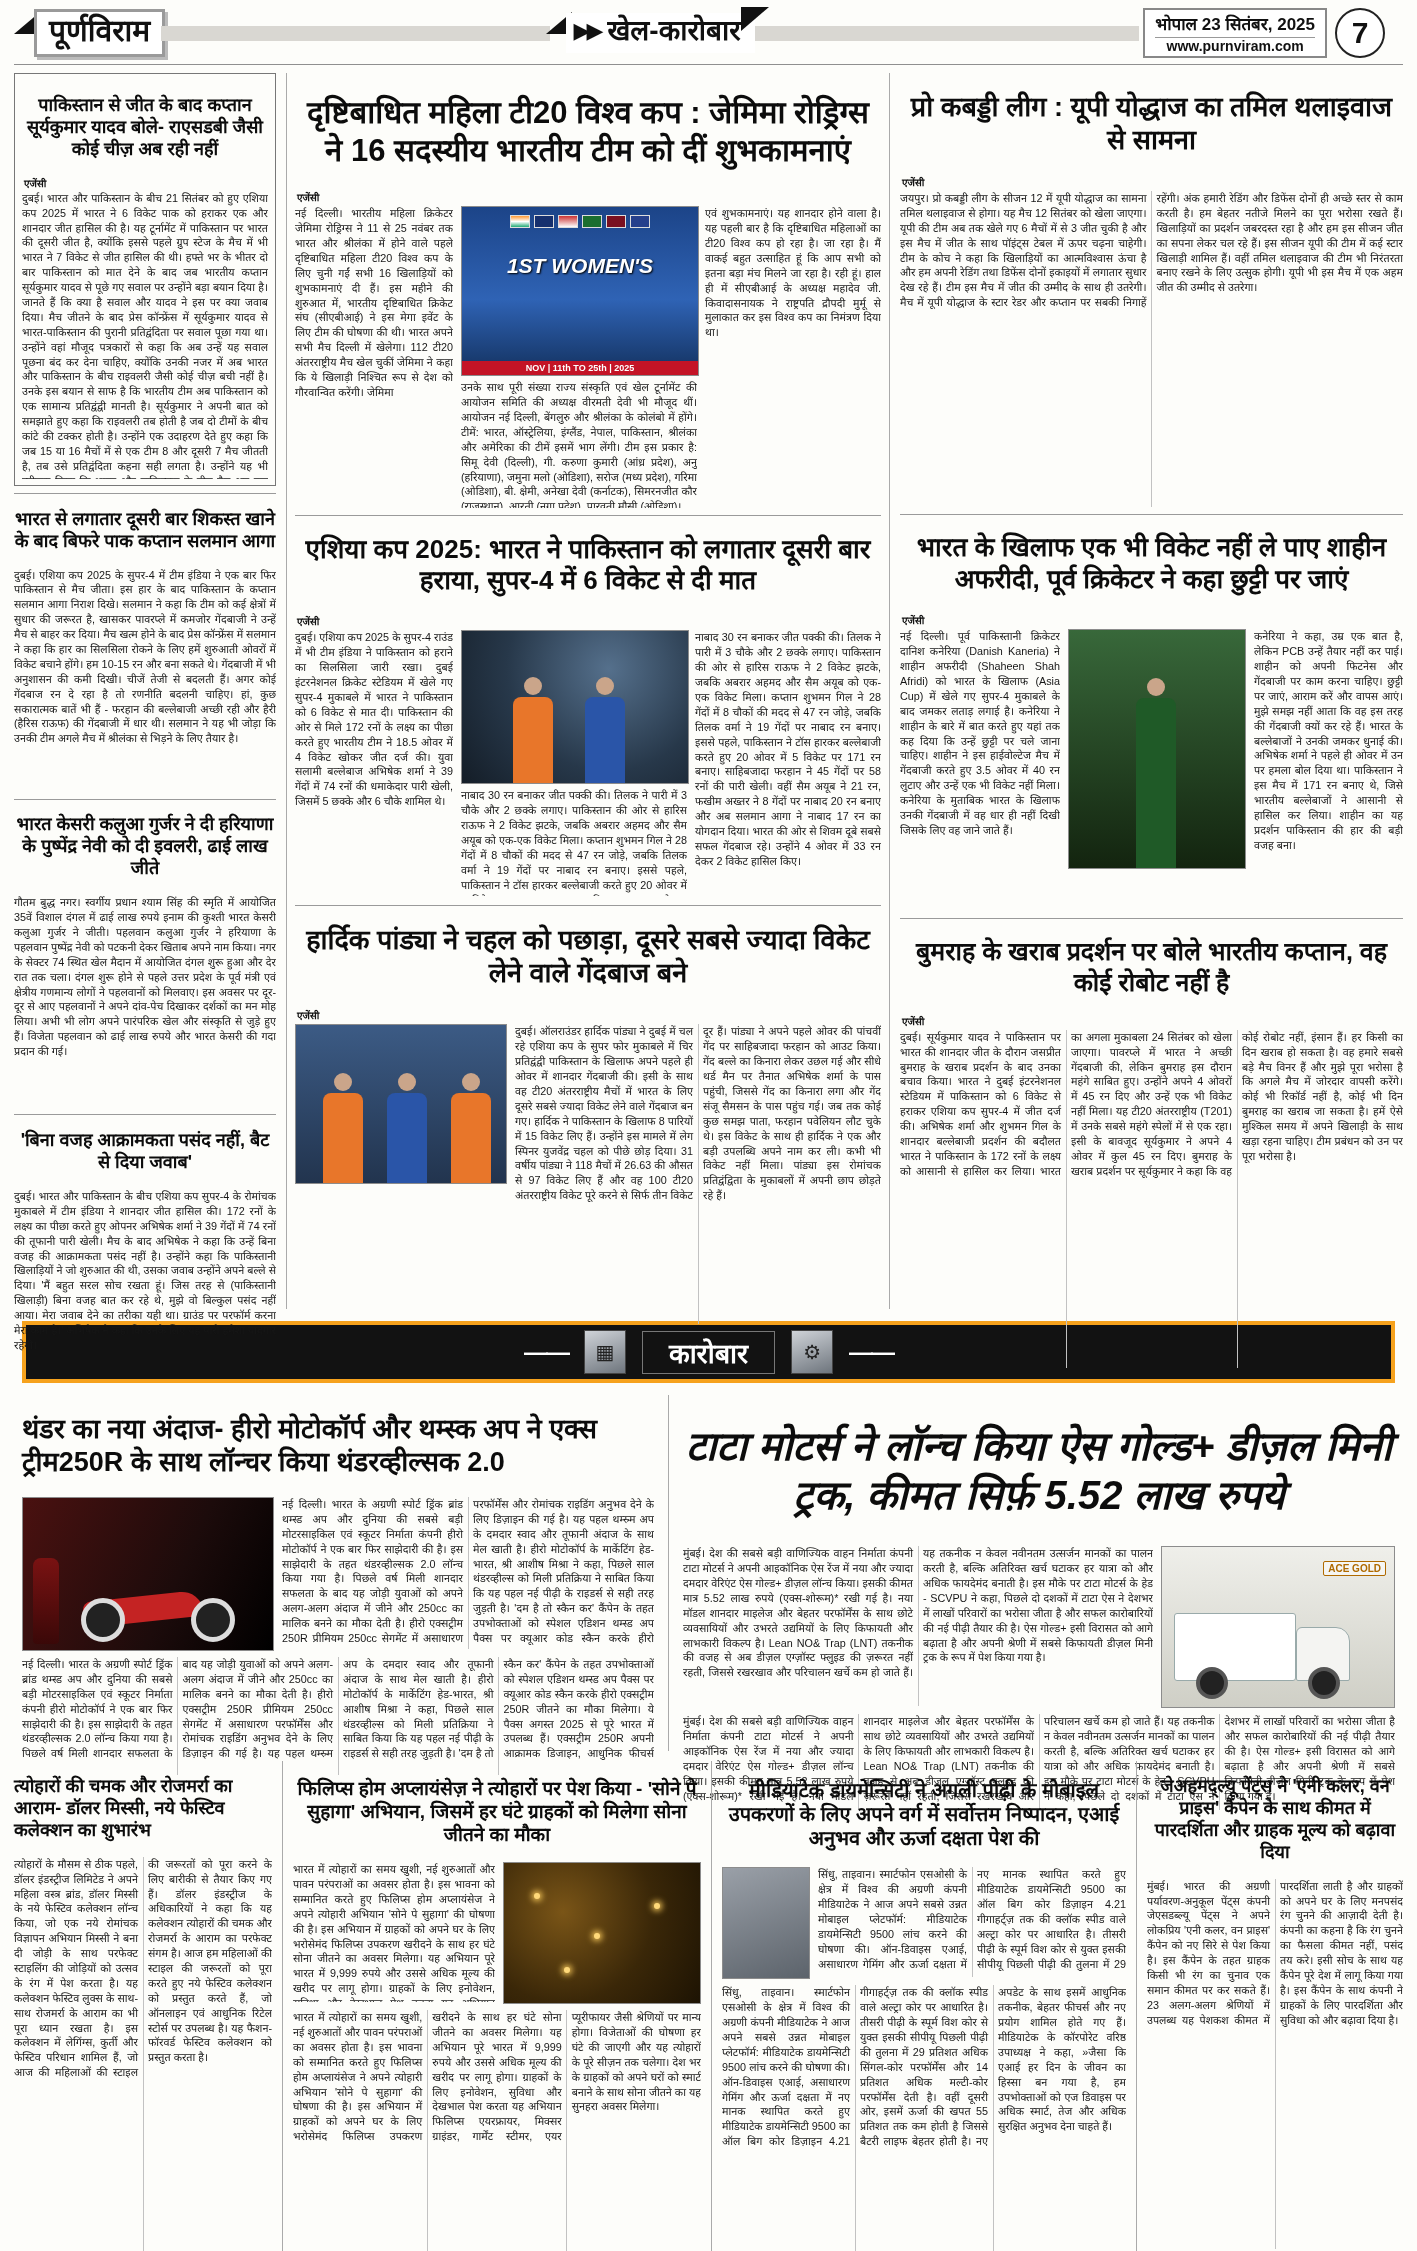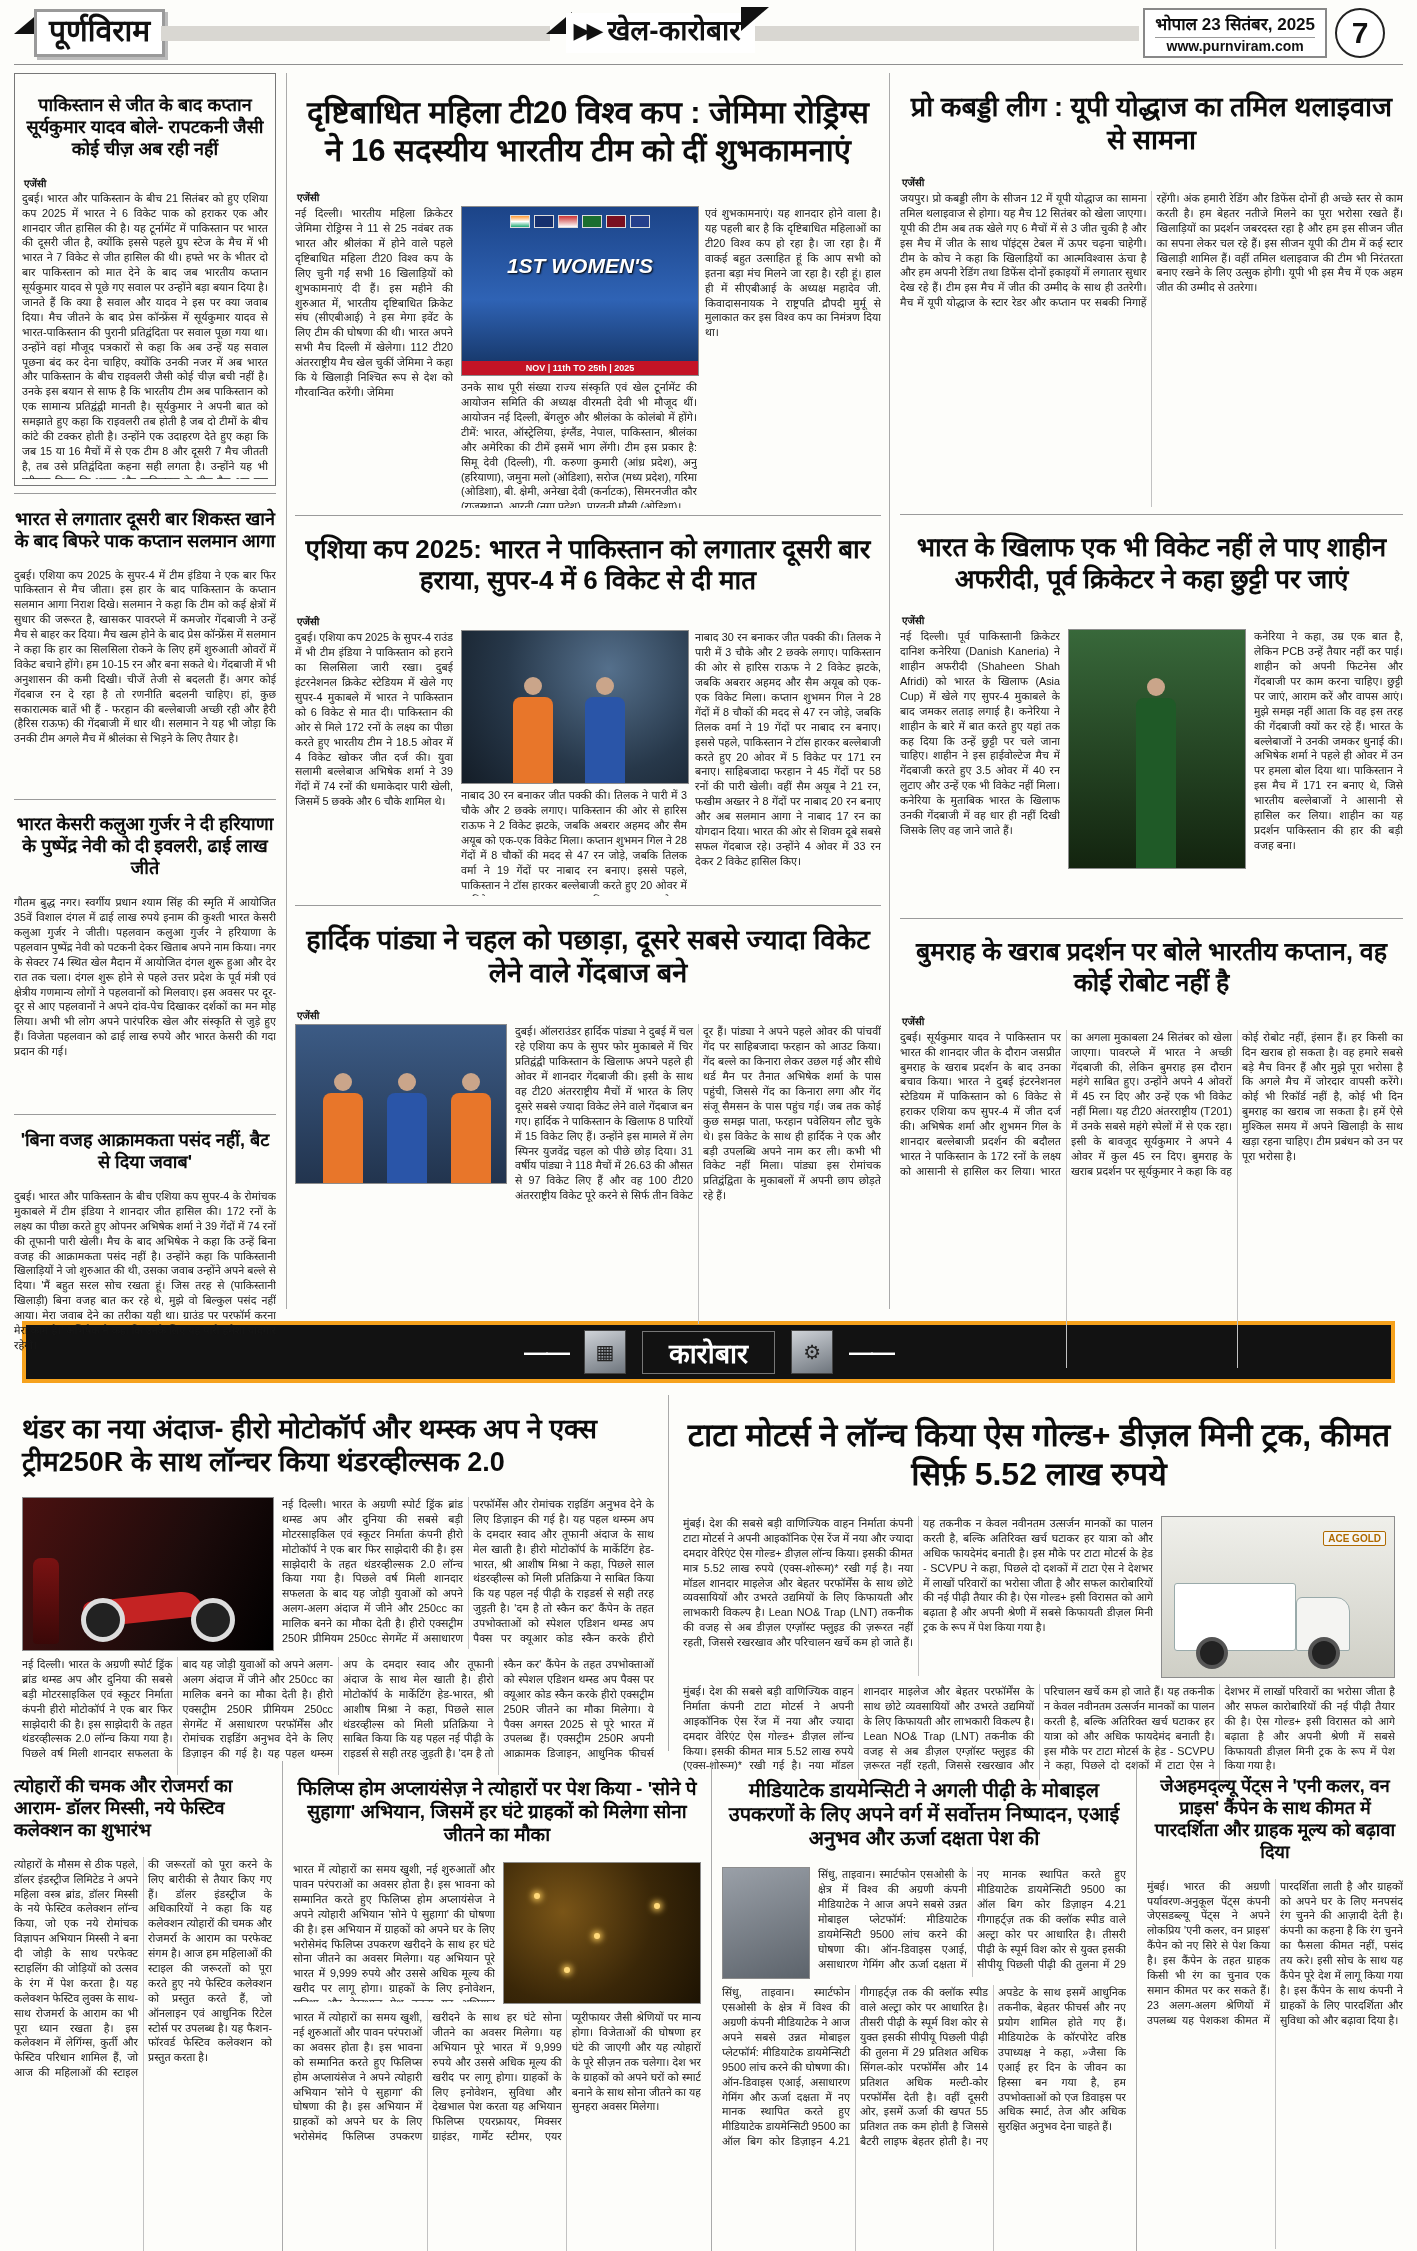--- a/index.html
+++ b/index.html
@@ -98,21 +98,21 @@
       <div class="d2">www.purnviram.com</div>
     </div>
     <div class="pagenum">7</div>
   </header>
   <div class="mastrule"></div>
 
   <main class="sports">
 
     <div class="colL">
       <article class="boxed">
-        <h2 class="h-c" style="font-size:18px;">पाकिस्तान से जीत के बाद कप्तान सूर्यकुमार यादव बोले- रापटकनी जैसी कोई चीज़ अब रही नहीं</h2>
+        <h2 class="h-c" style="font-size:18px;">पाकिस्तान से जीत के बाद कप्तान सूर्यकुमार यादव बोले- राएसडबी जैसी कोई चीज़ अब रही नहीं</h2>
         <div class="byline">एजेंसी</div>
         <div class="body" style="height:288px;">दुबई। भारत और पाकिस्तान के बीच 21 सितंबर को हुए एशिया कप 2025 में भारत ने 6 विकेट पाक को हराकर एक और शानदार जीत हासिल की है। यह टूर्नामेंट में पाकिस्तान पर भारत की दूसरी जीत है, क्योंकि इससे पहले ग्रुप स्टेज के मैच में भी भारत ने 7 विकेट से जीत हासिल की थी। हफ्ते भर के भीतर दो बार पाकिस्तान को मात देने के बाद जब भारतीय कप्तान सूर्यकुमार यादव से पूछे गए सवाल पर उन्होंने बड़ा बयान दिया है। जानते हैं कि क्या है सवाल और यादव ने इस पर क्या जवाब दिया। मैच जीतने के बाद प्रेस कॉन्फ्रेंस में सूर्यकुमार यादव से भारत-पाकिस्तान की पुरानी प्रतिद्वंदिता पर सवाल पूछा गया था। उन्होंने वहां मौजूद पत्रकारों से कहा कि अब उन्हें यह सवाल पूछना बंद कर देना चाहिए, क्योंकि उनकी नजर में अब भारत और पाकिस्तान के बीच राइवलरी जैसी कोई चीज़ बची नहीं है। उनके इस बयान से साफ है कि भारतीय टीम अब पाकिस्तान को एक सामान्य प्रतिद्वंद्वी मानती है। सूर्यकुमार ने अपनी बात को समझाते हुए कहा कि राइवलरी तब होती है जब दो टीमों के बीच कांटे की टक्कर होती है। उन्होंने एक उदाहरण देते हुए कहा कि जब 15 या 16 मैचों में से एक टीम 8 और दूसरी 7 मैच जीतती है, तब उसे प्रतिद्वंदिता कहना सही लगता है। उन्होंने यह भी स्वीकार किया कि भारत और पाकिस्तान के बीच मैच अब एक तरफा हो गए हैं। सूर्यकुमार का यह बयान अब चर्चा का विषय बना हुआ है।</div>
       </article>
       <div class="sep"></div>
       <article>
         <h2 class="h-c" style="font-size:18px;">भारत से लगातार दूसरी बार शिकस्त खाने के बाद बिफरे पाक कप्तान सलमान आगा</h2>
         <div class="body" style="height:224px;margin-top:4px;">दुबई। एशिया कप 2025 के सुपर-4 में टीम इंडिया ने एक बार फिर पाकिस्तान से मैच जीता। इस हार के बाद पाकिस्तान के कप्तान सलमान आगा निराश दिखे। सलमान ने कहा कि टीम को कई क्षेत्रों में सुधार की जरूरत है, खासकर पावरप्ले में कमजोर गेंदबाजी ने उन्हें मैच से बाहर कर दिया। मैच खत्म होने के बाद प्रेस कॉन्फ्रेंस में सलमान ने कहा कि हार का सिलसिला रोकने के लिए हमें शुरुआती ओवरों में विकेट बचाने होंगे। हम 10-15 रन और बना सकते थे। गेंदबाजी में भी अनुशासन की कमी दिखी। चीजें तेजी से बदलती हैं। अगर कोई गेंदबाज रन दे रहा है तो रणनीति बदलनी चाहिए। हां, कुछ सकारात्मक बातें भी हैं - फरहान की बल्लेबाजी अच्छी रही और हैरी (हैरिस राऊफ) की गेंदबाजी में धार थी। सलमान ने यह भी जोड़ा कि उनकी टीम अगले मैच में श्रीलंका से भिड़ने के लिए तैयार है।</div>
       </article>
       <div class="sep"></div>
       <article>
@@ -244,21 +244,21 @@
           <div class="bottle"></div>
           <div class="bikebody"></div>
           <div class="wheel" style="left:58px;"></div>
           <div class="wheel" style="left:168px;"></div>
         </div>
         <div class="body cols2" style="flex:1;height:152px;">नई दिल्ली। भारत के अग्रणी स्पोर्ट ड्रिंक ब्रांड थम्स्ड अप और दुनिया की सबसे बड़ी मोटरसाइकिल एवं स्कूटर निर्माता कंपनी हीरो मोटोकॉर्प ने एक बार फिर साझेदारी की है। इस साझेदारी के तहत थंडरव्हील्सक 2.0 लॉन्च किया गया है। पिछले वर्ष मिली शानदार सफलता के बाद यह जोड़ी युवाओं को अपने अलग-अलग अंदाज में जीने और 250cc का मालिक बनने का मौका देती है। हीरो एक्सट्रीम 250R प्रीमियम 250cc सेगमेंट में असाधारण परफॉर्मेंस और रोमांचक राइडिंग अनुभव देने के लिए डिज़ाइन की गई है। यह पहल थम्स्र्म अप के दमदार स्वाद और तूफानी अंदाज के साथ मेल खाती है। हीरो मोटोकॉर्प के मार्केटिंग हेड-भारत, श्री आशीष मिश्रा ने कहा, पिछले साल थंडरव्हील्स को मिली प्रतिक्रिया ने साबित किया कि यह पहल नई पीढ़ी के राइडर्स से सही तरह जुड़ती है। 'दम है तो स्कैन कर' कैंपेन के तहत उपभोक्ताओं को स्पेशल एडिशन थम्स्ड अप पैक्स पर क्यूआर कोड स्कैन करके हीरो एक्सट्रीम 250R जीतने का मौका मिलेगा। ये पैक्स अगस्त 2025 से पूरे भारत में उपलब्ध हैं। एक्सट्रीम 250R अपनी आक्रामक डिजाइन, आधुनिक फीचर्स और दमदार इंजन के साथ युवाओं में साहस, थ्रिल और ऊर्जा का संचार करती है।</div>
       </div>
       <div class="body cols4" style="height:118px;margin-top:6px;">नई दिल्ली। भारत के अग्रणी स्पोर्ट ड्रिंक ब्रांड थम्स्ड अप और दुनिया की सबसे बड़ी मोटरसाइकिल एवं स्कूटर निर्माता कंपनी हीरो मोटोकॉर्प ने एक बार फिर साझेदारी की है। इस साझेदारी के तहत थंडरव्हील्सक 2.0 लॉन्च किया गया है। पिछले वर्ष मिली शानदार सफलता के बाद यह जोड़ी युवाओं को अपने अलग-अलग अंदाज में जीने और 250cc का मालिक बनने का मौका देती है। हीरो एक्सट्रीम 250R प्रीमियम 250cc सेगमेंट में असाधारण परफॉर्मेंस और रोमांचक राइडिंग अनुभव देने के लिए डिज़ाइन की गई है। यह पहल थम्स्र्म अप के दमदार स्वाद और तूफानी अंदाज के साथ मेल खाती है। हीरो मोटोकॉर्प के मार्केटिंग हेड-भारत, श्री आशीष मिश्रा ने कहा, पिछले साल थंडरव्हील्स को मिली प्रतिक्रिया ने साबित किया कि यह पहल नई पीढ़ी के राइडर्स से सही तरह जुड़ती है। 'दम है तो स्कैन कर' कैंपेन के तहत उपभोक्ताओं को स्पेशल एडिशन थम्स्ड अप पैक्स पर क्यूआर कोड स्कैन करके हीरो एक्सट्रीम 250R जीतने का मौका मिलेगा। ये पैक्स अगस्त 2025 से पूरे भारत में उपलब्ध हैं। एक्सट्रीम 250R अपनी आक्रामक डिजाइन, आधुनिक फीचर्स और दमदार इंजन के साथ युवाओं में साहस, थ्रिल और ऊर्जा का संचार करती है।</div>
     </article>
     <article class="b2">
-      <h1 class="h-c" style="font-size:32px;">टाटा मोटर्स ने लॉन्च किया ऐस गोल्ड+ डीज़ल मिनी ट्रक, कीमत सिर्फ़ 5.52 लाख रुपये</h1>
+      <h1 class="h-c" style="font-size:40px;font-style:italic;">टाटा मोटर्स ने लॉन्च किया ऐस गोल्ड+ डीज़ल मिनी ट्रक, कीमत सिर्फ़ 5.52 लाख रुपये</h1>
       <div class="row" style="margin-top:6px;">
         <div class="body cols2" style="flex:1;height:160px;">मुंबई। देश की सबसे बड़ी वाणिज्यिक वाहन निर्माता कंपनी टाटा मोटर्स ने अपनी आइकॉनिक ऐस रेंज में नया और ज्यादा दमदार वेरिएंट ऐस गोल्ड+ डीज़ल लॉन्च किया। इसकी कीमत मात्र 5.52 लाख रुपये (एक्स-शोरूम)* रखी गई है। नया मॉडल शानदार माइलेज और बेहतर परफॉर्मेंस के साथ छोटे व्यवसायियों और उभरते उद्यमियों के लिए किफायती और लाभकारी विकल्प है। Lean NO&amp; Trap (LNT) तकनीक की वजह से अब डीज़ल एग्ज़ॉस्ट फ्लुइड की ज़रूरत नहीं रहती, जिससे रखरखाव और परिचालन खर्चे कम हो जाते हैं। यह तकनीक न केवल नवीनतम उत्सर्जन मानकों का पालन करती है, बल्कि अतिरिक्त खर्च घटाकर हर यात्रा को और अधिक फायदेमंद बनाती है। इस मौके पर टाटा मोटर्स के हेड - SCVPU ने कहा, पिछले दो दशकों में टाटा ऐस ने देशभर में लाखों परिवारों का भरोसा जीता है और सफल कारोबारियों की नई पीढ़ी तैयार की है। ऐस गोल्ड+ इसी विरासत को आगे बढ़ाता है और अपनी श्रेणी में सबसे किफायती डीज़ल मिनी ट्रक के रूप में पेश किया गया है।</div>
         <div class="photo ph-truck" style="width:232px;height:160px;">
           <div class="trucklabel">ACE GOLD</div>
           <div class="truckbox"></div>
           <div class="truckcab"></div>
           <div class="twheel" style="left:34px;"></div>
           <div class="twheel" style="left:146px;"></div>
         </div>
       </div>

